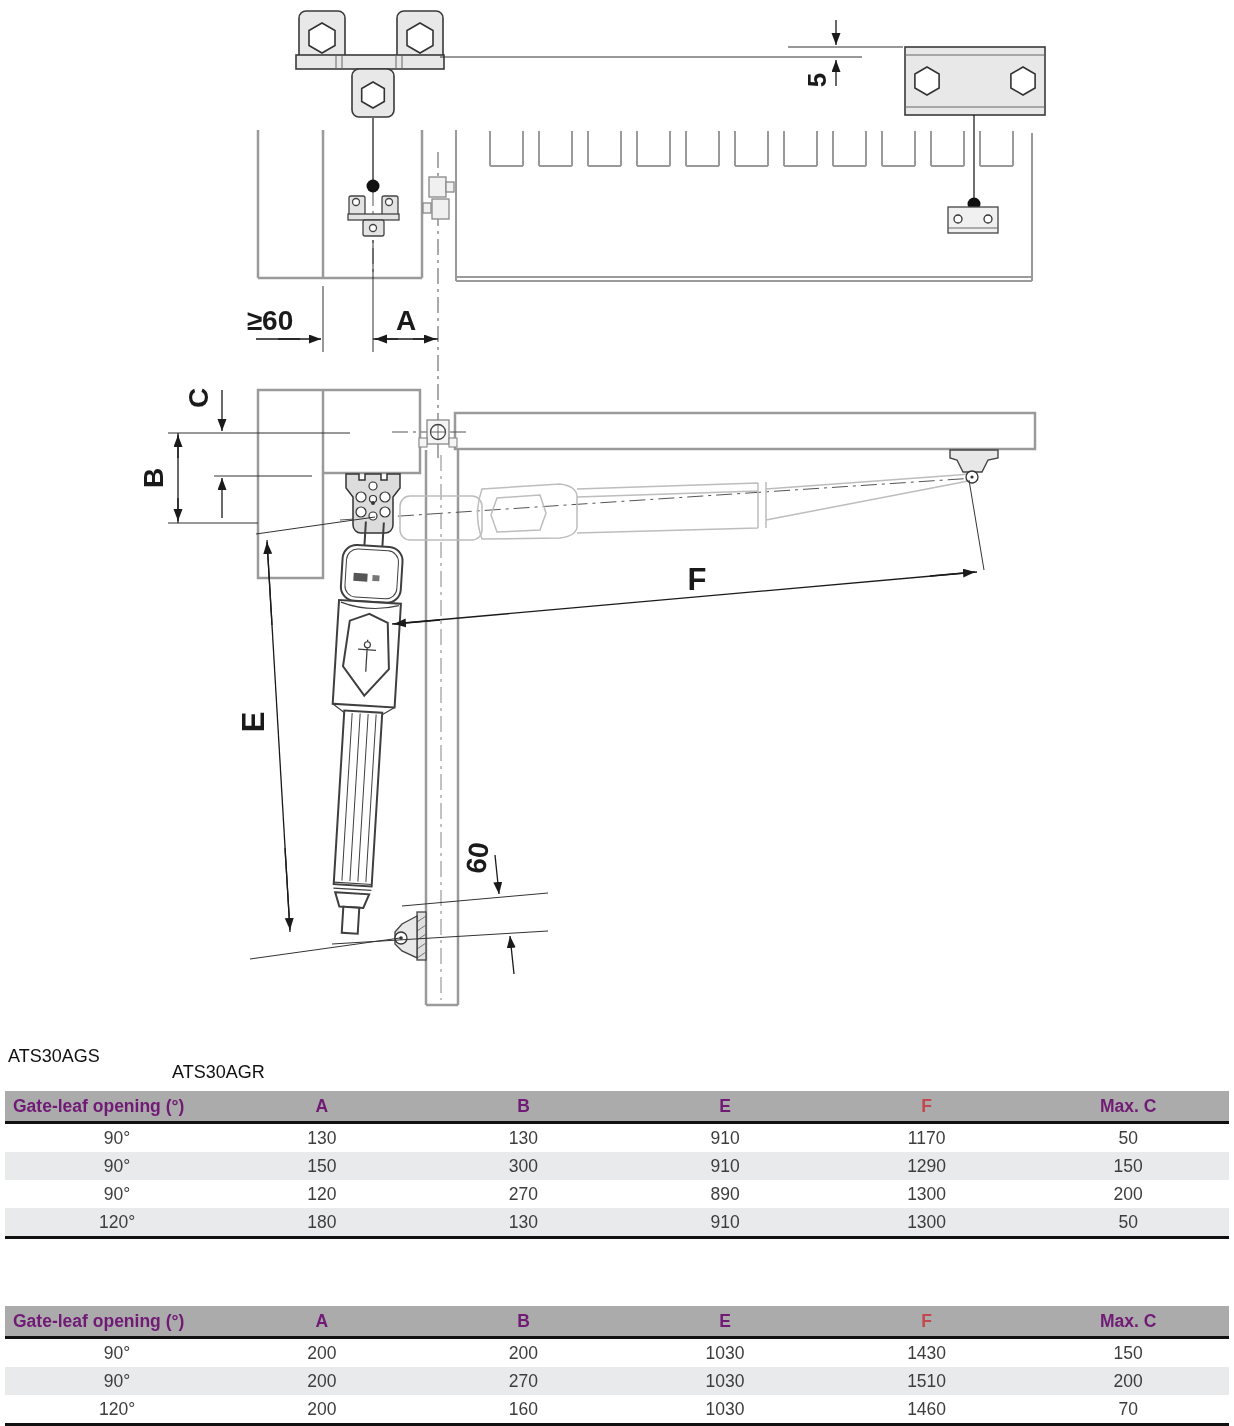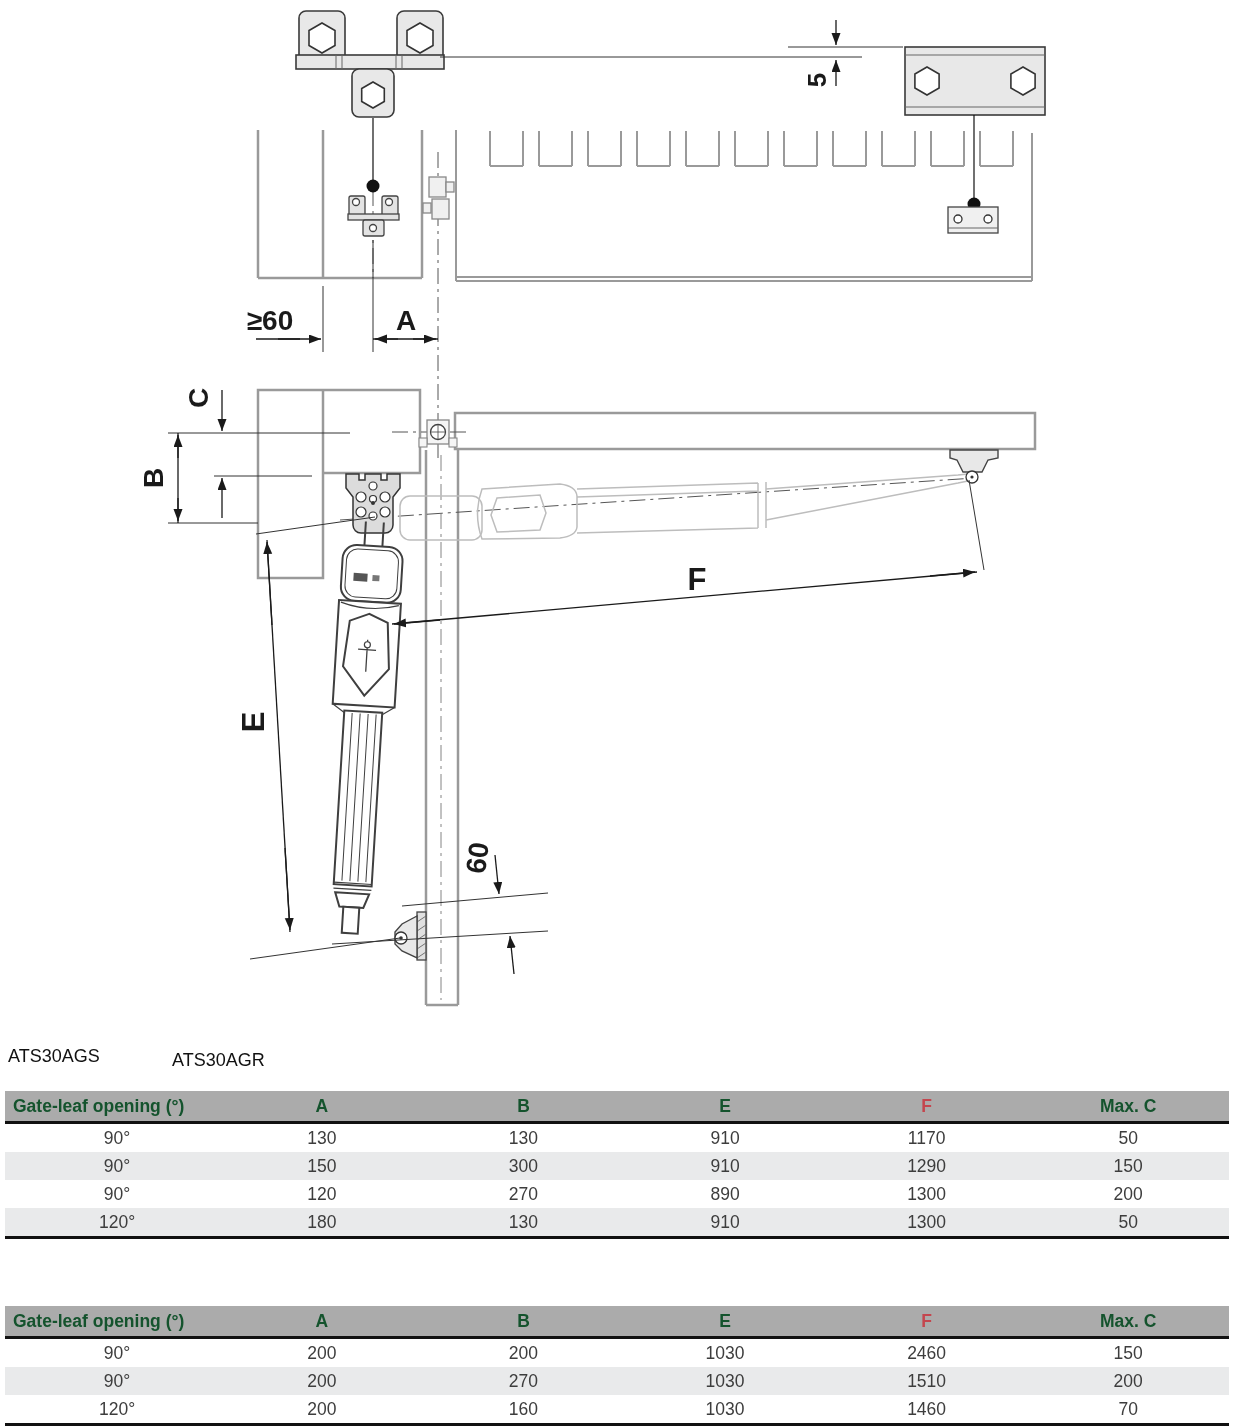--- a/index.html
+++ b/index.html
@@ -10,26 +10,26 @@
     --bracket-fill:#e8e8e8;
     --ink:#1a1a1a;
   }
   html,body{margin:0;padding:0;background:#fff;}
   #page{position:relative;width:1234px;height:1426px;background:#fff;overflow:hidden;
         font-family:"Liberation Sans",sans-serif;}
   svg text{font-family:"Liberation Sans",sans-serif;font-weight:bold;fill:var(--ink);}
 
   .models{position:absolute;left:5px;right:5px;height:22px;font-size:18px;font-weight:normal;color:#111;}
   .models .m1{position:absolute;left:3px;top:0;}
-  .models .m2{position:absolute;left:167px;top:4px;}
+  .models .m2{position:absolute;left:167px;top:16px;}
 
   .tablewrap{position:absolute;left:5px;right:5px;}
   table{width:100%;border-collapse:collapse;table-layout:fixed;font-size:17.5px;
         border-bottom:3px solid #111;}
-  thead th{background:var(--header-bg);font-weight:bold;height:30px;color:#14532d;
+  thead th{background:var(--header-bg);font-weight:bold;height:30px;color:#701a75;
            text-align:center;padding:0;border-bottom:3px solid #111;}
   thead th.first{text-align:left;padding-left:8px;width:17%;}
   tbody td{height:28px;text-align:center;color:#3d3d3d;padding:0;}
   tbody td.first{text-align:center;padding-left:8px;}
   tbody tr:nth-child(even){background:var(--row-alt-bg);}
   thead th.fcol{color:var(--f-red);}
 </style>
 </head>
 <body>
 
@@ -321,21 +321,21 @@
           <th class="fcol">F</th>
           <th>Max. C</th>
         </tr>
       </thead>
       <tbody>
         <tr>
           <td class="first">90°</td>
           <td>200</td>
           <td>200</td>
           <td>1030</td>
-          <td>2460</td>
+          <td>1430</td>
           <td>150</td>
         </tr>
         <tr>
           <td class="first">90°</td>
           <td>200</td>
           <td>270</td>
           <td>1030</td>
           <td>1510</td>
           <td>200</td>
         </tr>

